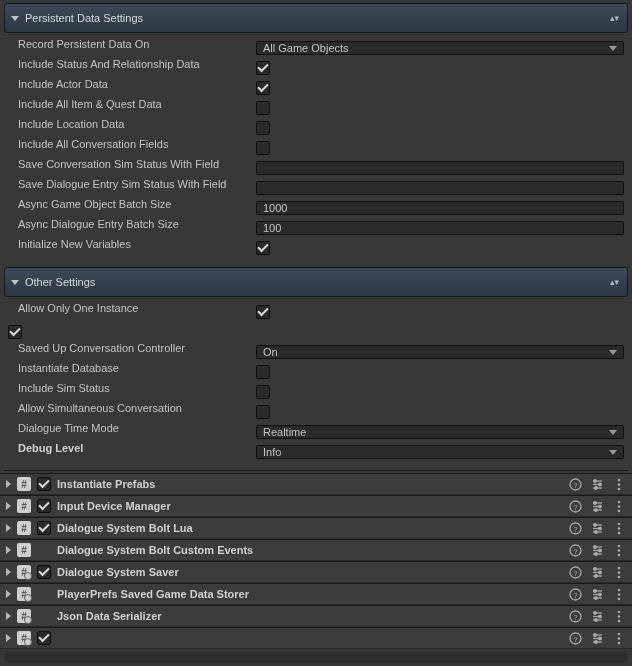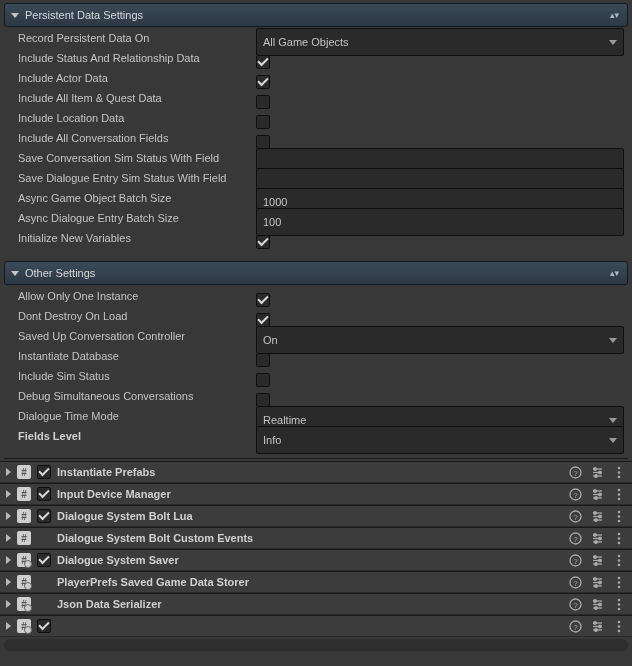--- a/index.html
+++ b/index.html
@@ -12,21 +12,21 @@
     height: 666px;
     overflow: hidden;
   }
   .panel { padding: 0; }
   .section-header {
     background: linear-gradient(#3c4a58, #2c3844);
     border: 1px solid #0e1a25;
     border-radius: 3px;
     padding: 2px 6px;
     margin: 3px 4px 2px 4px;
-    height: 24px;
+    height: 30px;
     display: flex;
     align-items: center;
     position: relative;
     cursor: pointer;
   }
   .section-header .tri {
     width: 0; height: 0;
     border-left: 4px solid transparent;
     border-right: 4px solid transparent;
     border-top: 5px solid #c4c4c4;
@@ -62,21 +62,21 @@
   }
   .checkbox.checked::after {
     content: "";
     width: 8px; height: 4px;
     border-left: 2px solid #d8d8d8;
     border-bottom: 2px solid #d8d8d8;
     transform: rotate(-45deg) translate(1px,-1px);
   }
   .dropdown, .text-input {
     flex: 1;
-    height: 28px;
+    height: 14px;
     background: #2a2a2a;
     border: 1px solid #0f0f0f;
     border-radius: 2px;
     padding: 0 6px;
     display: flex;
     align-items: center;
     color: #c4c4c4;
     position: relative;
     min-width: 0;
   }
@@ -231,21 +231,20 @@
     <span class="updn">▴▾</span>
   </div>
   <div class="section-body">
     <div class="row">
       <span class="label">Allow Only One Instance</span>
       <div class="field">
           <span class="checkbox checked"></span>
         </div>
     </div>
     <div class="row">
-      <span class="label">Dont Destroy On Load</span>
       <div class="field">
           <span class="checkbox checked"></span>
         </div>
     </div>
     <div class="row">
       <span class="label">Saved Up Conversation Controller</span>
       <div class="field">
         <div class="dropdown">
           <span>On</span>
           <span class="dd-arrow"></span>
@@ -258,36 +257,36 @@
           <span class="checkbox"></span>
         </div>
     </div>
     <div class="row">
       <span class="label">Include Sim Status</span>
       <div class="field">
           <span class="checkbox"></span>
         </div>
     </div>
     <div class="row">
-      <span class="label">Debug Simultaneous Conversations</span>
+      <span class="label">Allow Simultaneous Conversation</span>
       <div class="field">
           <span class="checkbox"></span>
         </div>
     </div>
     <div class="row">
       <span class="label">Dialogue Time Mode</span>
       <div class="field">
         <div class="dropdown">
           <span>Realtime</span>
           <span class="dd-arrow"></span>
         </div>
       </div>
     </div>
     <div class="row">
-      <span class="label bold">Fields Level</span>
+      <span class="label bold">Debug Level</span>
       <div class="field">
         <div class="dropdown">
           <span>Info</span>
           <span class="dd-arrow"></span>
         </div>
       </div>
     </div>
   </div>
 
   <div class="divider"></div>

